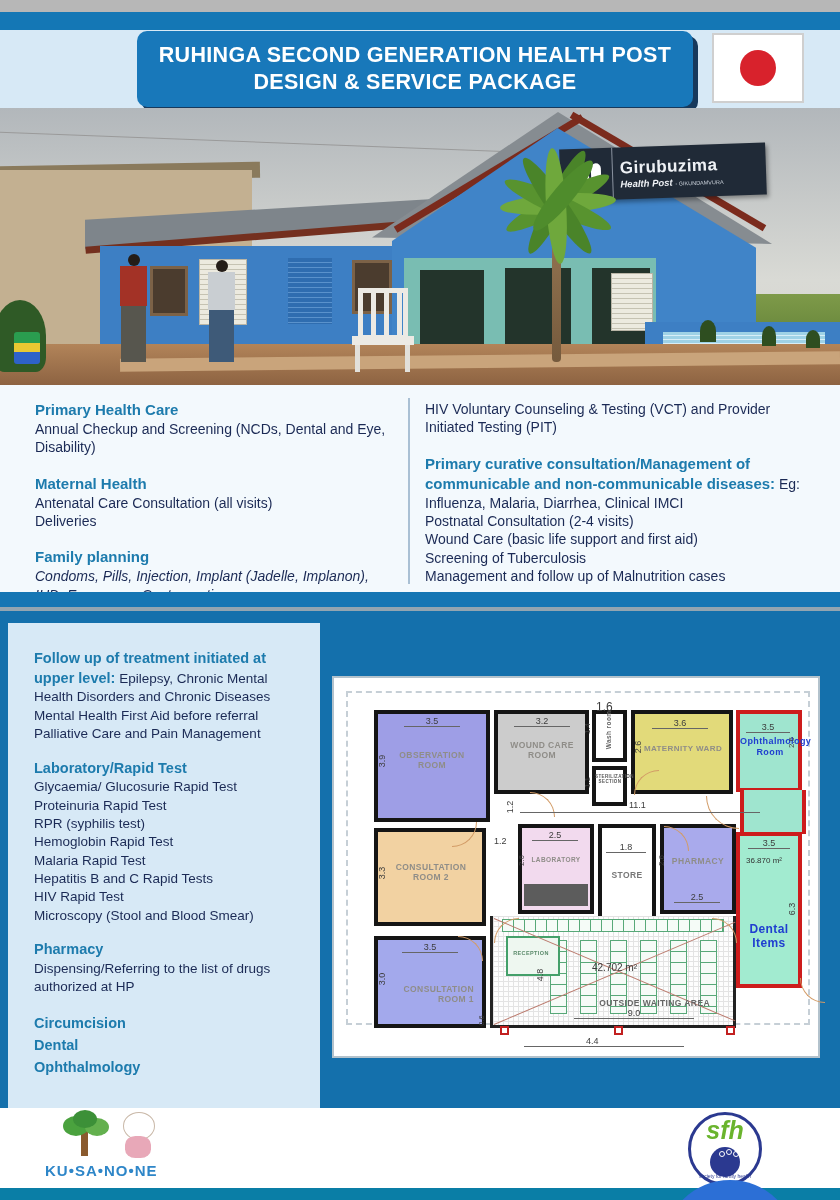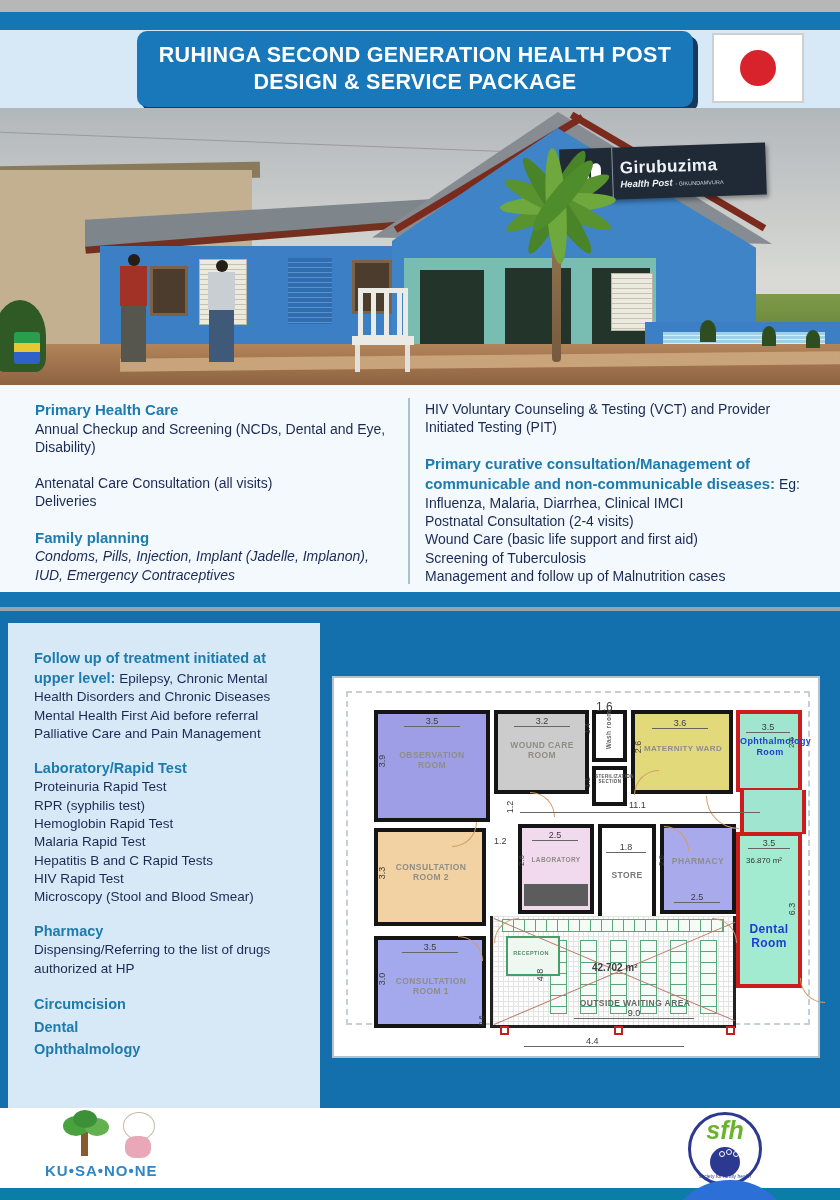--- a/index.html
+++ b/index.html
@@ -209,20 +209,21 @@
 
   <div class="abs services"></div>
   <div class="abs vdiv"></div>
 
   <div class="abs col" style="left:35px;top:400px;width:362px;">
     <div class="blk">
       <div class="h-teal">Primary Health Care</div>
       <div>Annual Checkup and Screening (NCDs, Dental and Eye, Disability)</div>
     </div>
     <div class="blk">
+      <div class="h-teal">Maternal Health</div>
       <div>Antenatal Care Consultation (all visits)</div>
       <div>Deliveries</div>
     </div>
     <div class="blk">
       <div class="h-teal">Family planning</div>
       <div class="italic">Condoms, Pills, Injection, Implant (Jadelle, Implanon), IUD, Emergency Contraceptives</div>
     </div>
   </div>
 
   <div class="abs col" style="left:425px;top:400px;width:385px;">
@@ -247,20 +248,21 @@
   <div class="abs lpanel">
     <div class="col">
       <div class="blk">
         <div><span class="h-teal">Follow up of treatment initiated at upper level:</span>
           <span>Epilepsy, Chronic Mental Health Disorders and Chronic Diseases</span></div>
         <div>Mental Health First Aid before referral</div>
         <div>Palliative Care and Pain Management</div>
       </div>
       <div class="blk">
         <div class="h-teal">Laboratory/Rapid Test</div>
+        <div>Glycaemia/ Glucosurie Rapid Test</div>
         <div>Proteinuria Rapid Test</div>
         <div>RPR (syphilis test)</div>
         <div>Hemoglobin Rapid Test</div>
         <div>Malaria Rapid Test</div>
         <div>Hepatitis B and C Rapid Tests</div>
         <div>HIV Rapid Test</div>
         <div>Microscopy (Stool and Blood Smear)</div>
       </div>
       <div class="blk">
         <div class="h-teal">Pharmacy</div>
@@ -322,24 +324,24 @@
     <div class="abs rlabel" style="left:58px;top:72px;width:80px;">OBSERVATION ROOM</div>
     <div class="abs rlabel" style="left:170px;top:62px;width:76px;">WOUND CARE ROOM</div>
     <div class="abs rlabel v" style="left:252px;top:48px;width:46px;font-size:6.5px;color:#666;">Wash room</div>
     <div class="abs rlabel" style="left:261px;top:96px;width:30px;font-size:4.5px;color:#555;">STERILIZATION SECTION</div>
     <div class="abs rlabel" style="left:304px;top:66px;width:90px;font-size:8px;">MATERNITY WARD</div>
     <div class="abs rlabel bluelab" style="left:406px;top:58px;width:60px;font-size:9px;">Ophthalmology Room</div>
     <div class="abs rlabel" style="left:54px;top:184px;width:86px;">CONSULTATION ROOM 2</div>
     <div class="abs rlabel" style="left:192px;top:178px;width:60px;font-size:6.5px;">LABORATORY</div>
     <div class="abs rlabel" style="left:272px;top:192px;width:42px;font-size:8.5px;color:#777;">STORE</div>
     <div class="abs rlabel" style="left:334px;top:178px;width:60px;">PHARMACY</div>
-    <div class="abs rlabel bluelab" style="left:408px;top:244px;width:54px;font-size:12px;">Dental Room</div>
-    <div class="abs rlabel" style="left:54px;top:298px;width:86px;">CONSULTATION ROOM 1</div>
+    <div class="abs rlabel bluelab" style="left:408px;top:244px;width:54px;font-size:12px;">Dental Items</div>
+    <div class="abs rlabel" style="left:54px;top:306px;width:86px;text-align:right;">CONSULTATION ROOM 1</div>
     <div class="abs rlabel" style="left:176px;top:272px;width:42px;font-size:5.5px;color:#5a8a6a;">RECEPTION</div>
-    <div class="abs rlabel" style="left:226px;top:320px;width:150px;font-size:8.5px;color:#666;">OUTSIDE WAITING AREA</div>
+    <div class="abs rlabel" style="left:226px;top:320px;width:150px;font-size:8.5px;color:#666;text-align:right;">OUTSIDE WAITING AREA</div>
 
     <div class="abs dim dimline" style="left:70px;top:38px;width:56px;text-align:center;">3.5</div>
     <div class="abs dim v" style="left:42px;top:78px;">3.9</div>
     <div class="abs dim dimline" style="left:180px;top:38px;width:56px;text-align:center;">3.2</div>
     <div class="abs dim" style="left:262px;top:22px;font-size:12px;">1.6</div>
     <div class="abs dim v" style="left:248px;top:46px;font-size:8px;">1.4</div>
     <div class="abs dim v" style="left:248px;top:100px;font-size:8px;">1.1</div>
     <div class="abs dim dimline" style="left:318px;top:40px;width:56px;text-align:center;">3.6</div>
     <div class="abs dim v" style="left:298px;top:64px;">2.6</div>
     <div class="abs dim dimline" style="left:412px;top:44px;width:44px;text-align:center;">3.5</div>
@@ -352,21 +354,21 @@
     <div class="abs dim dimline" style="left:198px;top:152px;width:46px;text-align:center;">2.5</div>
     <div class="abs dim v" style="left:182px;top:178px;font-size:8px;">2.6</div>
     <div class="abs dim dimline" style="left:272px;top:164px;width:40px;text-align:center;">1.8</div>
     <div class="abs dim v" style="left:322px;top:178px;font-size:8px;">2.6</div>
     <div class="abs dim dimline" style="left:340px;top:214px;width:46px;text-align:center;">2.5</div>
     <div class="abs dim dimline" style="left:414px;top:160px;width:42px;text-align:center;">3.5</div>
     <div class="abs dim" style="left:412px;top:178px;font-size:8px;color:#333;">36.870 m²</div>
     <div class="abs dim v" style="left:452px;top:226px;">6.3</div>
     <div class="abs dim dimline" style="left:68px;top:264px;width:56px;text-align:center;">3.5</div>
     <div class="abs dim v" style="left:42px;top:296px;">3.0</div>
-    <div class="abs dim bluelab" style="left:258px;top:284px;font-weight:bold;font-size:10px;">42.702 m²</div>
+    <div class="abs dim bluelab" style="left:258px;top:284px;font-weight:normal;font-size:10px;">42.702 m²</div>
     <div class="abs dim dimline" style="left:240px;top:330px;width:120px;text-align:center;">9.0</div>
     <div class="abs dim v" style="left:200px;top:292px;">4.8</div>
     <div class="abs dim v" style="left:142px;top:338px;font-size:7.5px;">0.6</div>
     <div class="abs dim" style="left:252px;top:358px;">4.4</div>
     <div class="abs dimline" style="left:190px;top:360px;width:160px;height:8px;"></div>
   </div>
 
   <div class="abs footer"></div>
 
   <div class="abs" style="left:45px;top:1116px;width:180px;height:70px;">

